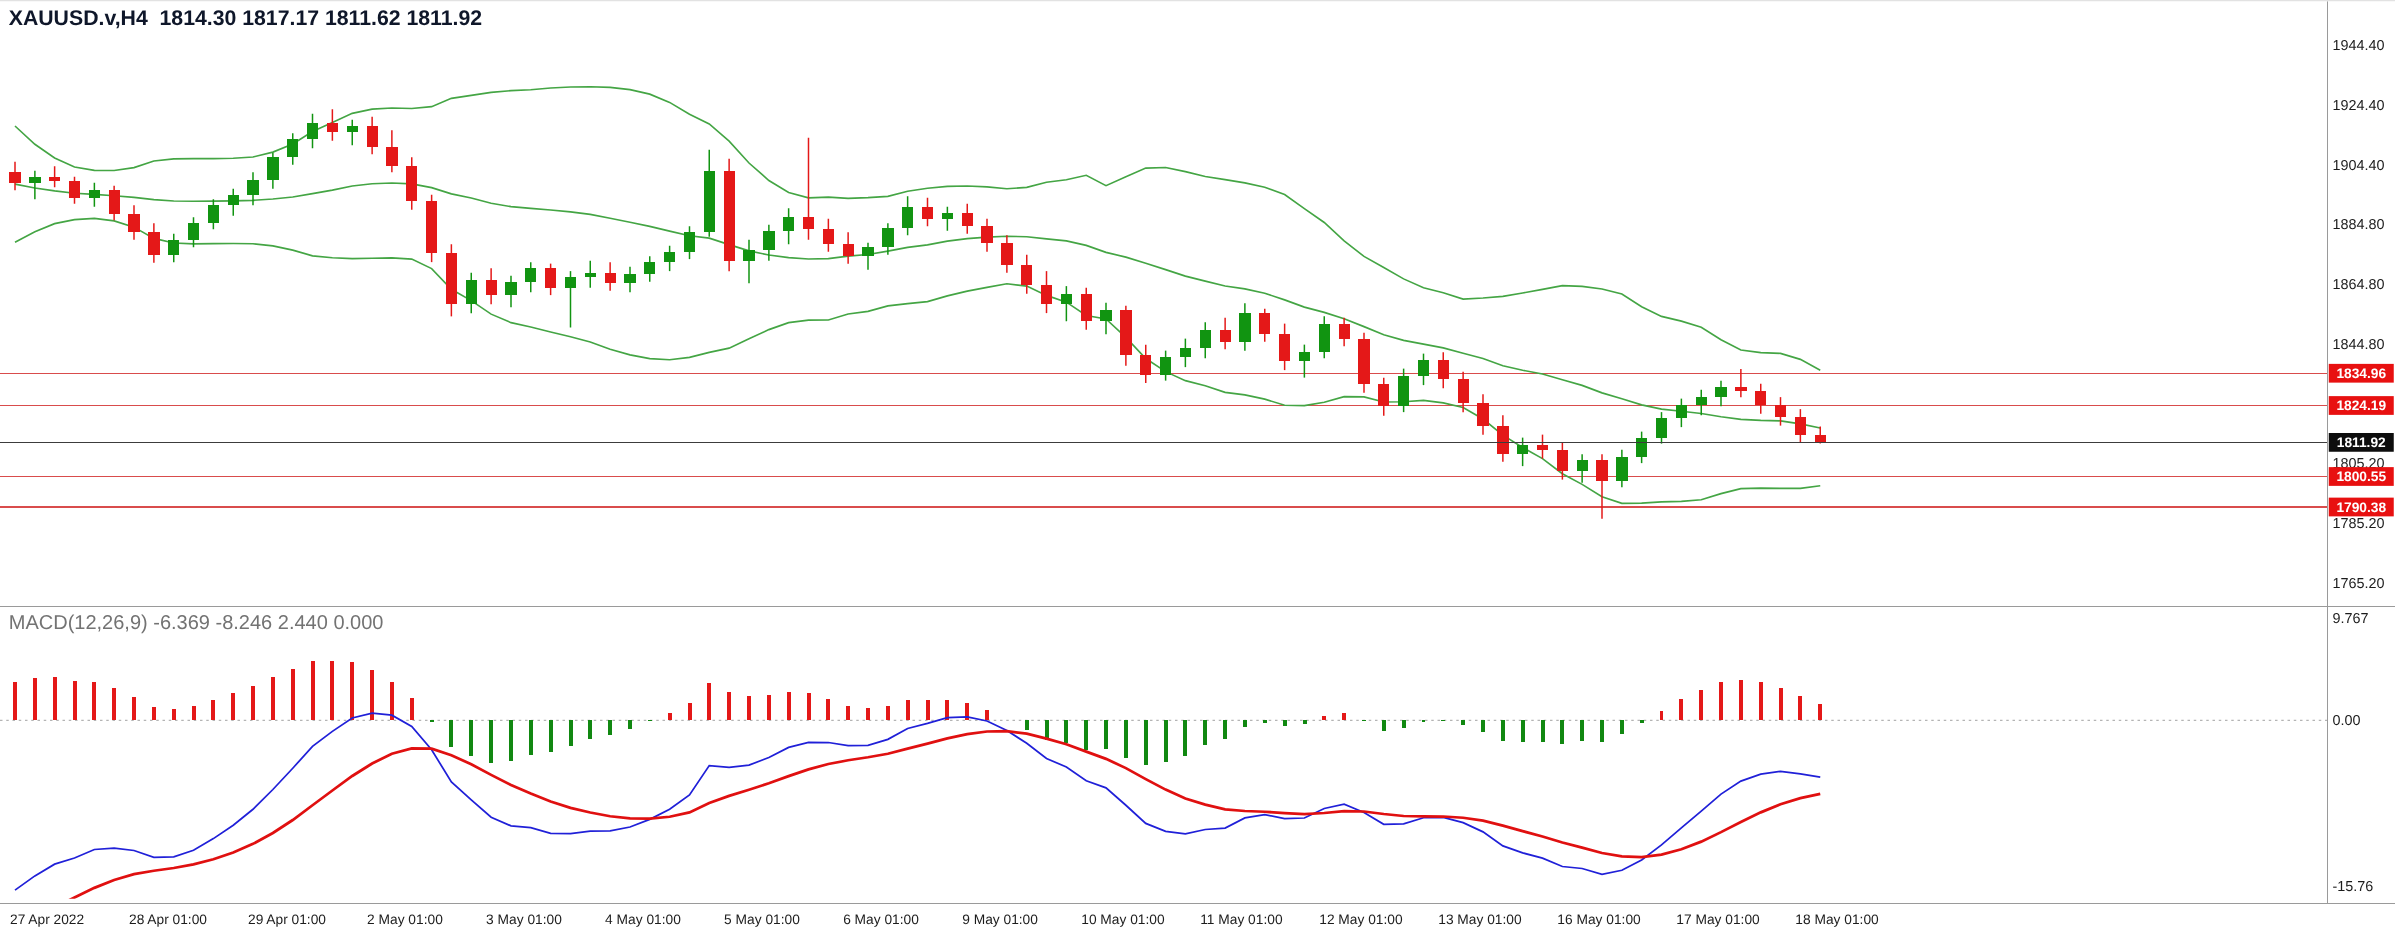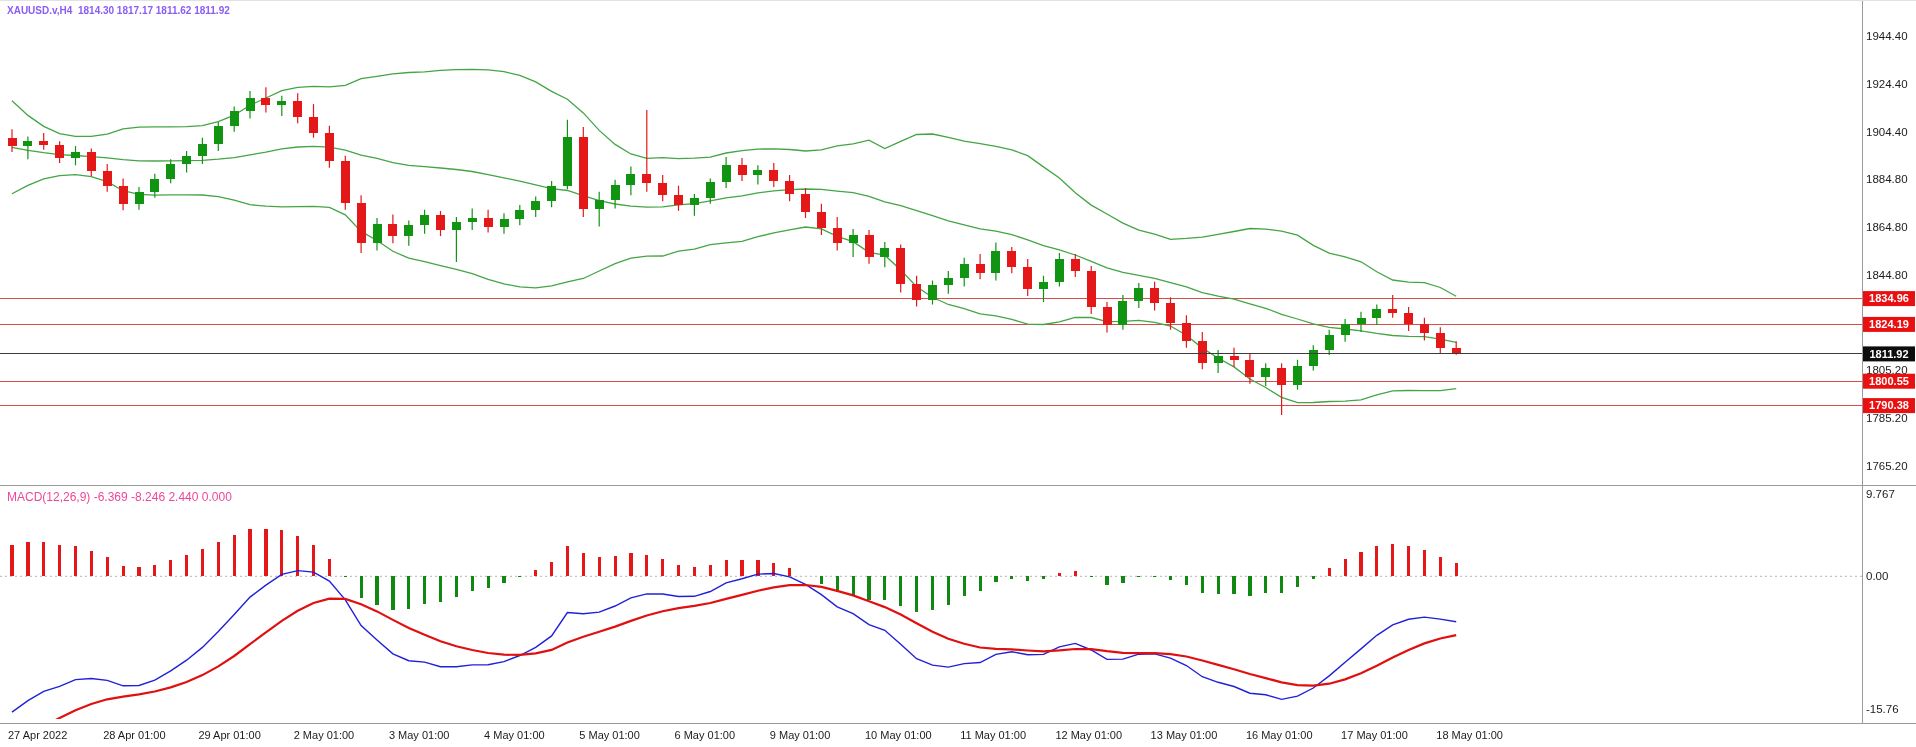--- a/index.html
+++ b/index.html
@@ -1,20 +1,20 @@
 <!DOCTYPE html>
 <html><head>
 <meta charset="utf-8">
 <style>
   html,body{margin:0;padding:0;background:#fff;}
   body{font-family:"Liberation Sans",sans-serif;}
   .chart-window{position:relative;width:1916px;height:747px;background:#ffffff;overflow:hidden;border-top:1px solid #e2e2e2;}
   #chart-svg{position:absolute;left:0;top:0;}
-  .sym-header{position:absolute;left:7px;top:4px;font-size:10px;font-weight:bold;color:#8b5cf6;z-index:3;pointer-events:none;white-space:pre;}
-  .macd-header{position:absolute;left:7px;top:489px;font-size:12px;color:#ec4899;z-index:3;pointer-events:none;white-space:pre;}
+  .sym-header{position:absolute;left:7px;top:4px;font-size:17px;font-weight:bold;color:#0f172a;z-index:3;pointer-events:none;white-space:pre;}
+  .macd-header{position:absolute;left:7px;top:489px;font-size:16px;color:#737373;z-index:3;pointer-events:none;white-space:pre;}
   svg text{font-family:"Liberation Sans",sans-serif;}
 </style>
 </head>
 <body>
 
 <div class="chart-window">
   <div class="sym-header">XAUUSD.v,H4  1814.30 1817.17 1811.62 1811.92</div>
   <div class="macd-header">MACD(12,26,9) -6.369 -8.246 2.440 0.000</div>
   <svg id="chart-svg" width="1916" height="747" viewBox="0 0 1916 747">
       <defs>

